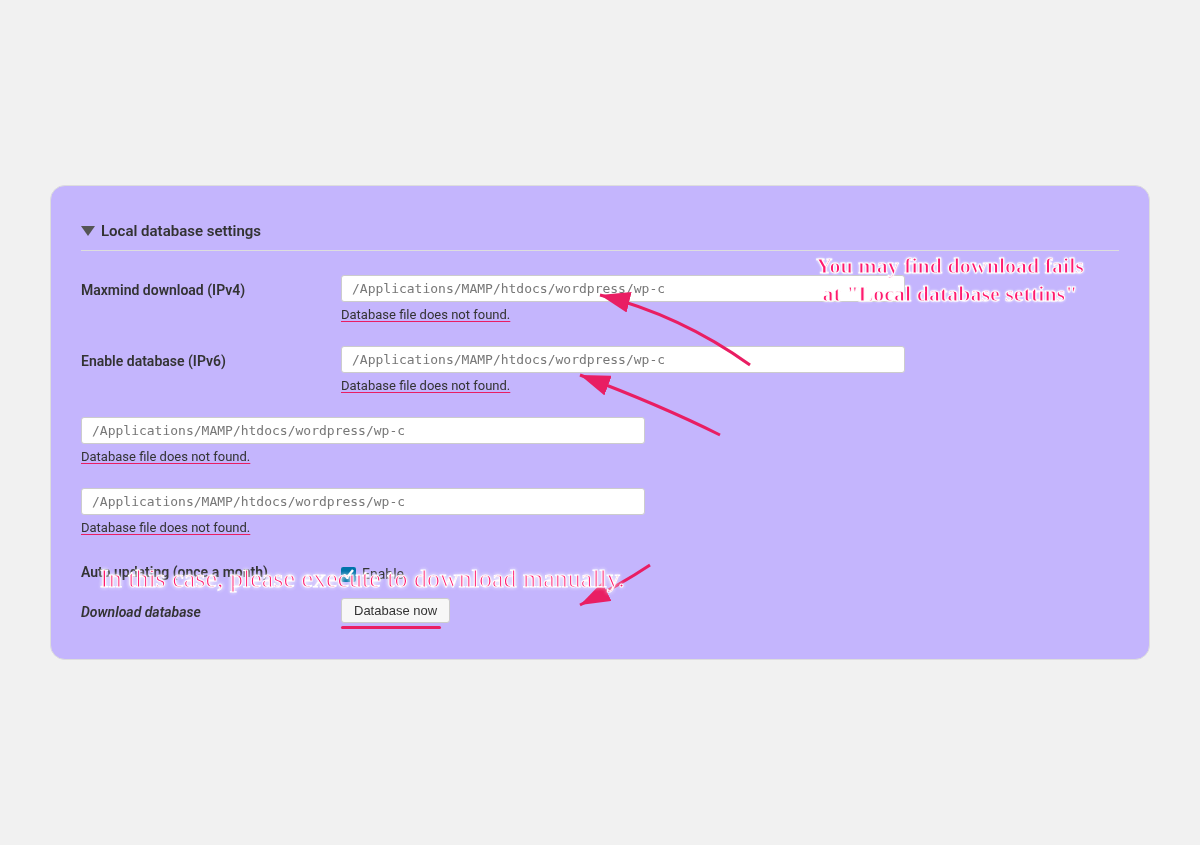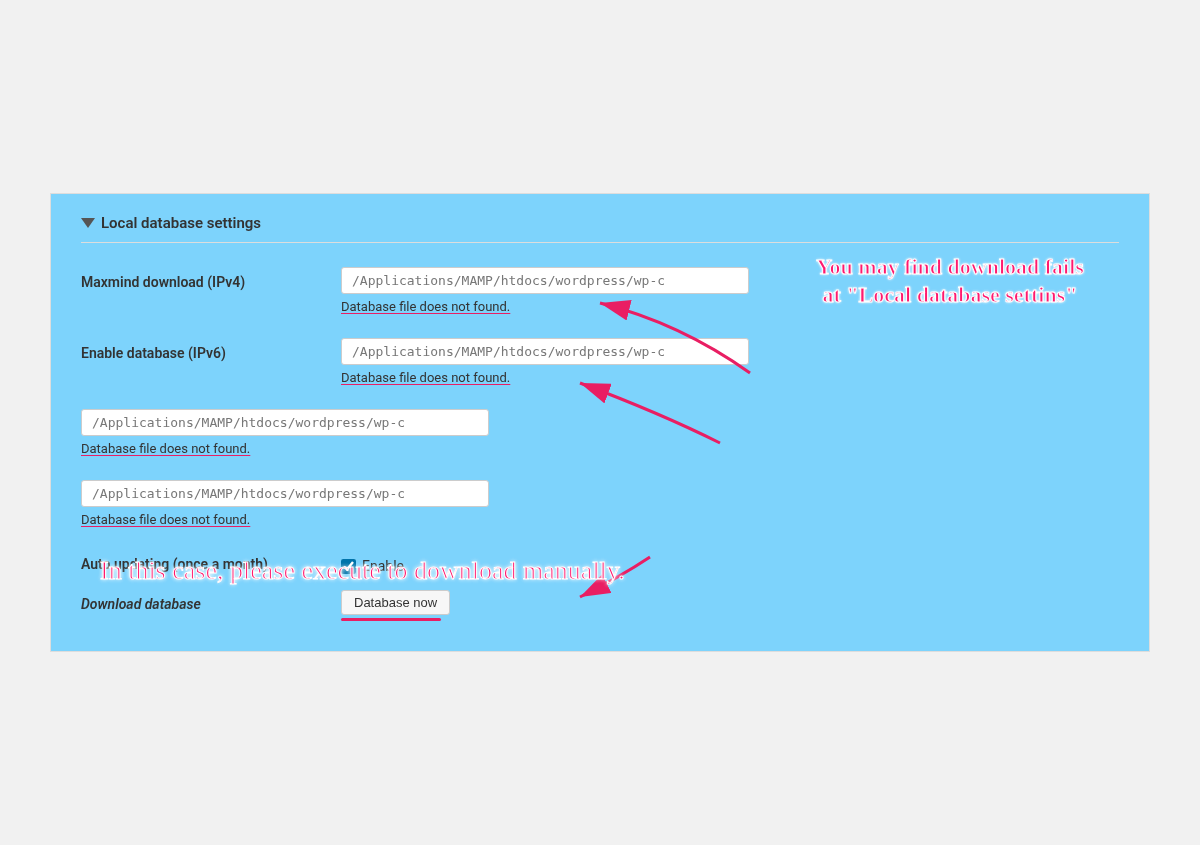--- a/index.html
+++ b/index.html
@@ -9,25 +9,25 @@
       font-size: 14px;
       color: #333;
       display: flex;
       justify-content: center;
       align-items: center;
       min-height: 100vh;
       padding: 20px;
     }
 
     .settings-panel {
-      background: #7dd3fc;
+      background: #c4b5fd;
       border: 1px solid #ddd;
-      border-radius: 0;
+      border-radius: 15px;
       width: 1100px;
-      padding: 20px 30px 30px;
+      padding: 36px 30px 30px;
       position: relative;
     }
 
     .panel-title {
       font-size: 15px;
       font-weight: 600;
       color: #333;
       display: flex;
       align-items: center;
       gap: 6px;
@@ -60,21 +60,21 @@
       padding-top: 6px;
       color: #333;
       line-height: 1.4;
     }
 
     .field-content {
       flex: 1;
     }
 
     .field-input {
-      width: 408px;
+      width: 564px;
       padding: 5px 10px;
       border: 1px solid #ccc;
       border-radius: 3px;
       background: #fff;
       font-family: monospace;
       font-size: 13px;
       color: #555;
       color: #777;
       display: block;
       margin-bottom: 4px;
@@ -263,21 +263,21 @@
 
     <svg class="arrow-svg" style="position:absolute; top:140px; left:430px; width:300px; height:120px;" viewBox="0 0 300 120">
       <defs>
         <marker id="arrowhead2" markerWidth="10" markerHeight="7" refX="10" refY="3.5" orient="auto">
           <polygon points="0 0, 10 3.5, 0 7" fill="#e91e63"></polygon>
         </marker>
       </defs>
       <path d="M 240 110 Q 180 80 100 50" stroke="#e91e63" stroke-width="3" fill="none" marker-end="url(#arrowhead2)"></path>
     </svg>
 
-    <div style="position:absolute; top:60px; right:10px; width:380px; text-align:center;">
+    <div style="position:absolute; top:67px; right:10px; width:380px; text-align:center;">
       <div class="callout-text-pink">You may find download fails<br>at "Local database settins"</div>
     </div>
 
     <svg class="arrow-svg" style="position:absolute; bottom:45px; left:500px; width:120px; height:60px;" viewBox="0 0 120 60">
       <defs>
         <marker id="arrowhead3" markerWidth="10" markerHeight="7" refX="10" refY="3.5" orient="auto">
           <polygon points="0 0, 10 3.5, 0 7" fill="#e91e63"></polygon>
         </marker>
       </defs>
       <path d="M 100 10 Q 70 30 30 50" stroke="#e91e63" stroke-width="3" fill="none" marker-end="url(#arrowhead3)"></path>

